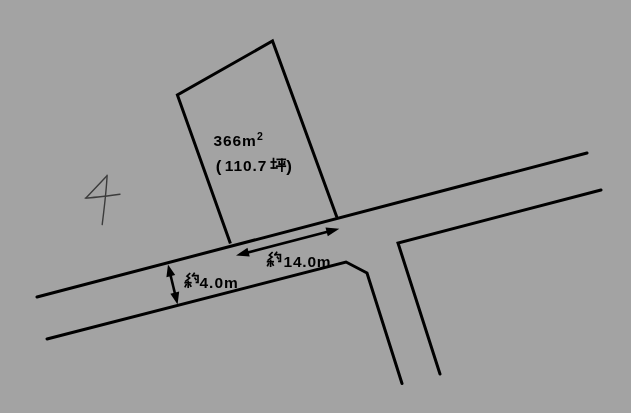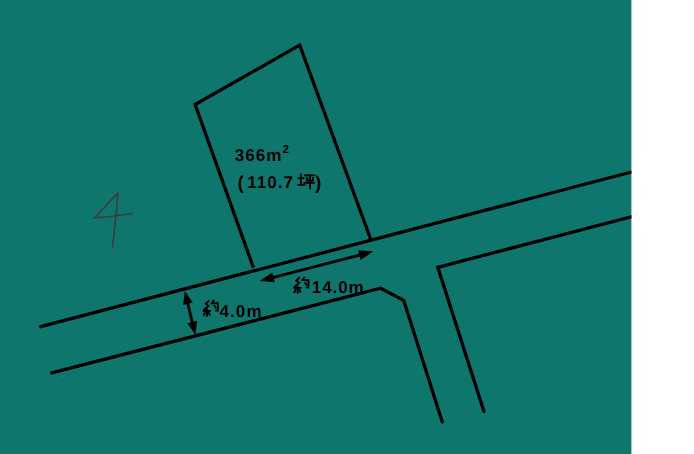--- a/index.html
+++ b/index.html
@@ -1,16 +1,16 @@
 <!DOCTYPE html>
 <html><head>
 <meta charset="utf-8">
 <style>
   html,body{margin:0;padding:0;background:#ffffff;}
-  .wrap{position:relative;width:574px;height:413px;background:#0f766e;overflow:hidden;}
+  .wrap{position:relative;width:631px;height:413px;background:#a3a3a3;overflow:hidden;}
   svg{position:absolute;left:0;top:0;}
   text{font-family:"Liberation Sans",sans-serif;fill:#000;}
 </style>
 </head>
 <body>
 <div class="wrap">
 <svg width="631" height="413" viewBox="0 0 631 413">
   <defs>
     <g id="kyaku" stroke="#000" stroke-width="1.7" fill="none" stroke-linecap="square">
       <path d="M5,0.6 L2.4,3.1 L5,5.1 L1.2,8.1"></path>

